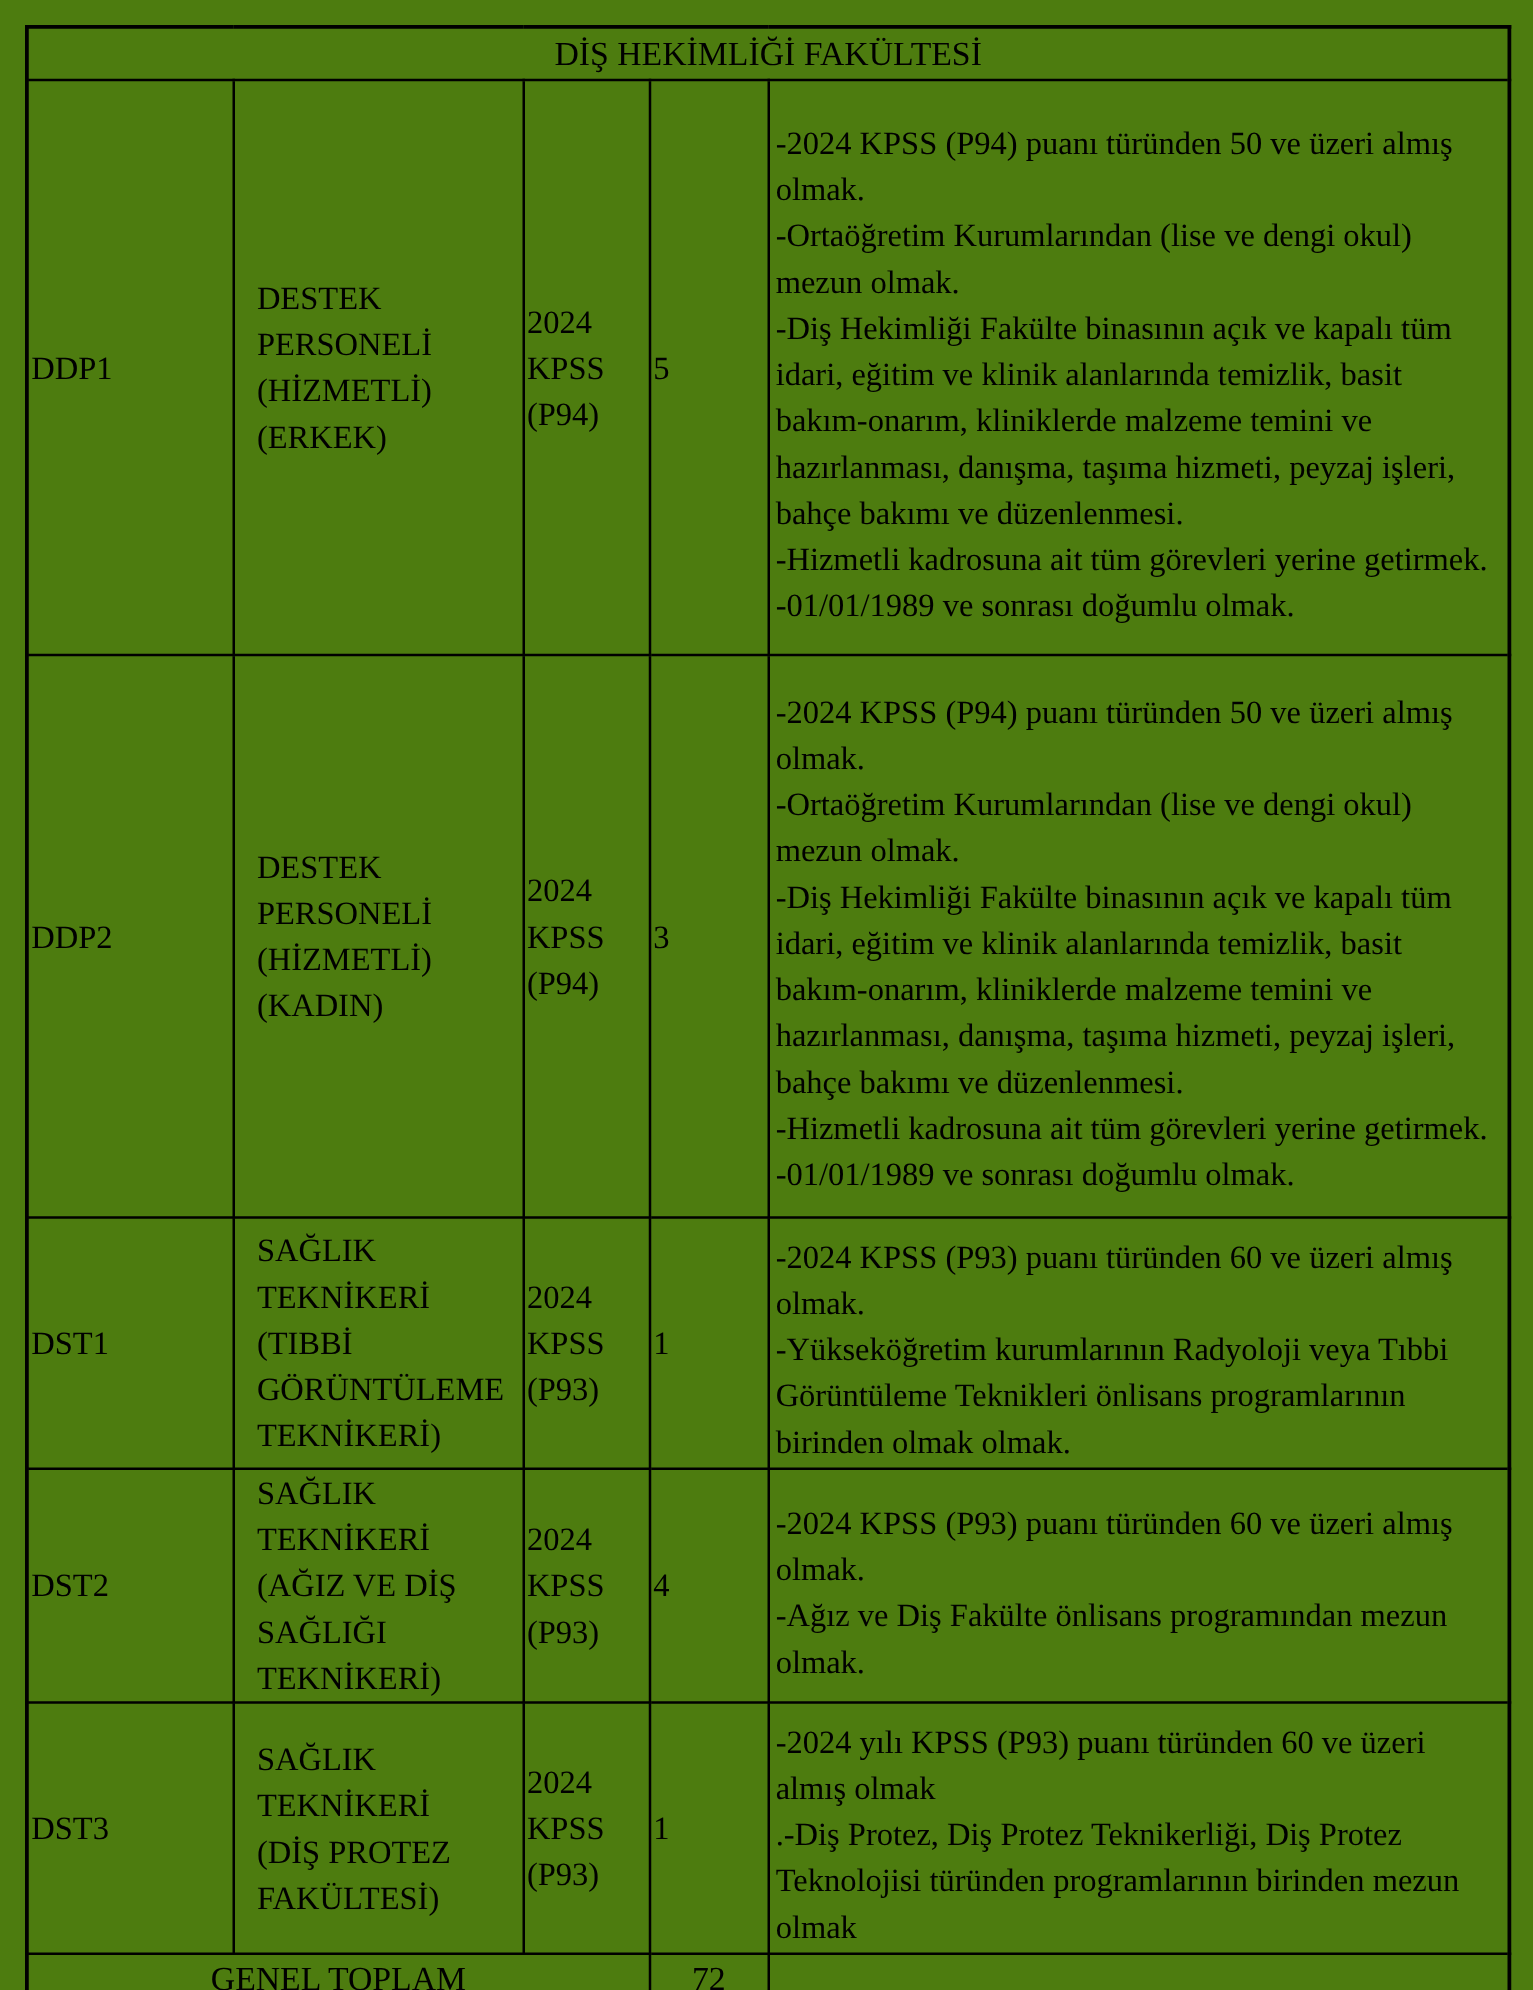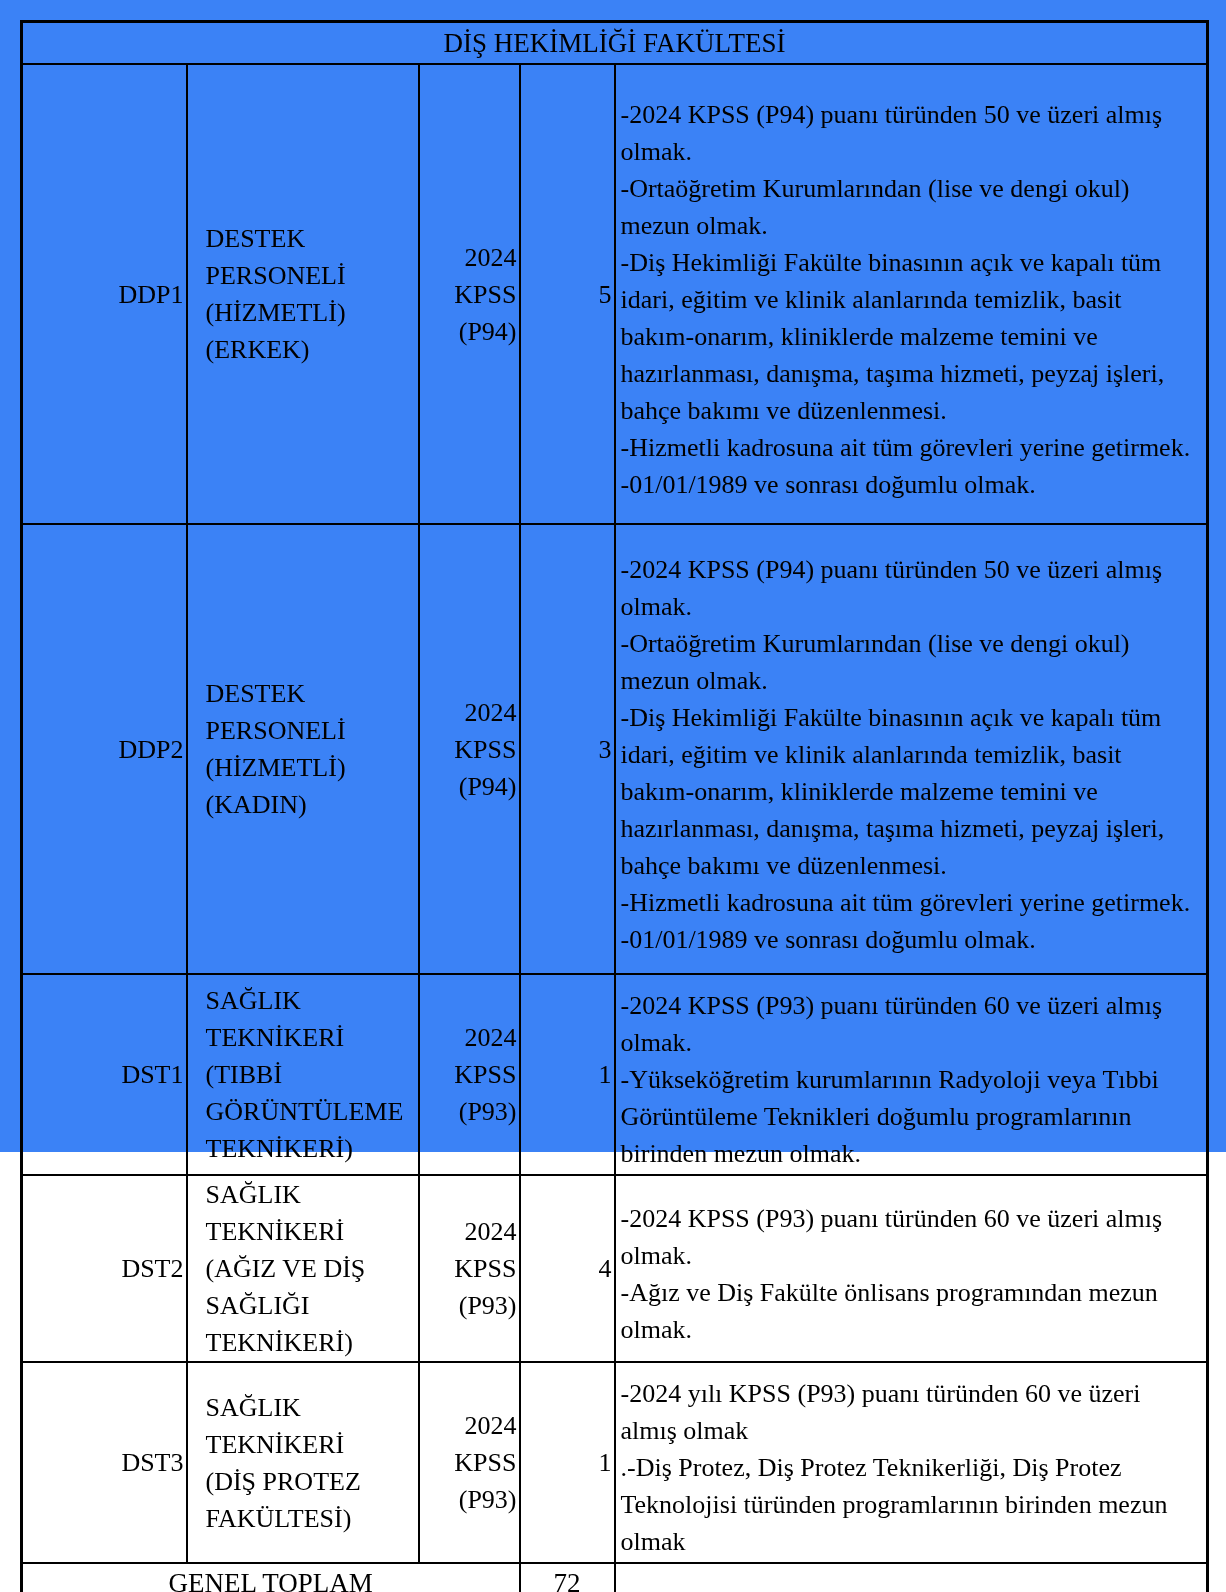--- a/index.html
+++ b/index.html
@@ -11,22 +11,22 @@
     width: 1226px;
     height: 1592px;
     position: relative;
     font-family: "Liberation Serif", "DejaVu Serif", serif;
     color: #000000;
   }
   .page {
     position: absolute;
     left: 0; top: 0;
     width: 1226px;
-    height: 1152px;
-    background: #3b82f6;
+    height: 1592px;
+    background: #4d7c0f;
   }
   table.doc-table {
     position: absolute;
     left: 20px;
     top: 20px;
     width: 1186px;
     border-collapse: collapse;
     table-layout: fixed;
     border: 3px solid #000000;
     font-size: 26px;
@@ -36,21 +36,21 @@
     border: 2px solid #000000;
     vertical-align: middle;
     overflow: hidden;
   }
   td.title-cell {
     text-align: center;
     font-size: 27px;
     height: 38px;
   }
   td.code-cell, td.quota-cell, td.exam-cell {
-    text-align: right;
+    text-align: left;
     padding: 0 2px;
   }
   td.pos-cell {
     padding: 0 18px;
   }
   td.req-cell {
     text-align: left;
     padding: 12px 8px 2px 5px;
   }
   td.total-label-cell {
@@ -110,21 +110,21 @@
       </td>
     </tr>
 
     <tr style="height:192px">
       <td class="code-cell">DST1</td>
       <td class="pos-cell">SAĞLIK TEKNİKERİ (TIBBİ GÖRÜNTÜLEME TEKNİKERİ)</td>
       <td class="exam-cell">2024 KPSS (P93)</td>
       <td class="quota-cell">1</td>
       <td class="req-cell">
         <div class="bullet">-2024 KPSS (P93) puanı türünden 60 ve üzeri almış olmak.</div>
-        <div class="bullet">-Yükseköğretim kurumlarının Radyoloji veya Tıbbi Görüntüleme Teknikleri doğumlu programlarının birinden mezun olmak.</div>
+        <div class="bullet">-Yükseköğretim kurumlarının Radyoloji veya Tıbbi Görüntüleme Teknikleri önlisans programlarının birinden olmak olmak.</div>
       </td>
     </tr>
 
     <tr style="height:153px">
       <td class="code-cell">DST2</td>
       <td class="pos-cell">SAĞLIK TEKNİKERİ (AĞIZ VE DİŞ SAĞLIĞI TEKNİKERİ)</td>
       <td class="exam-cell">2024 KPSS (P93)</td>
       <td class="quota-cell">4</td>
       <td class="req-cell">
         <div class="bullet">-2024 KPSS (P93) puanı türünden 60 ve üzeri almış olmak.</div>

